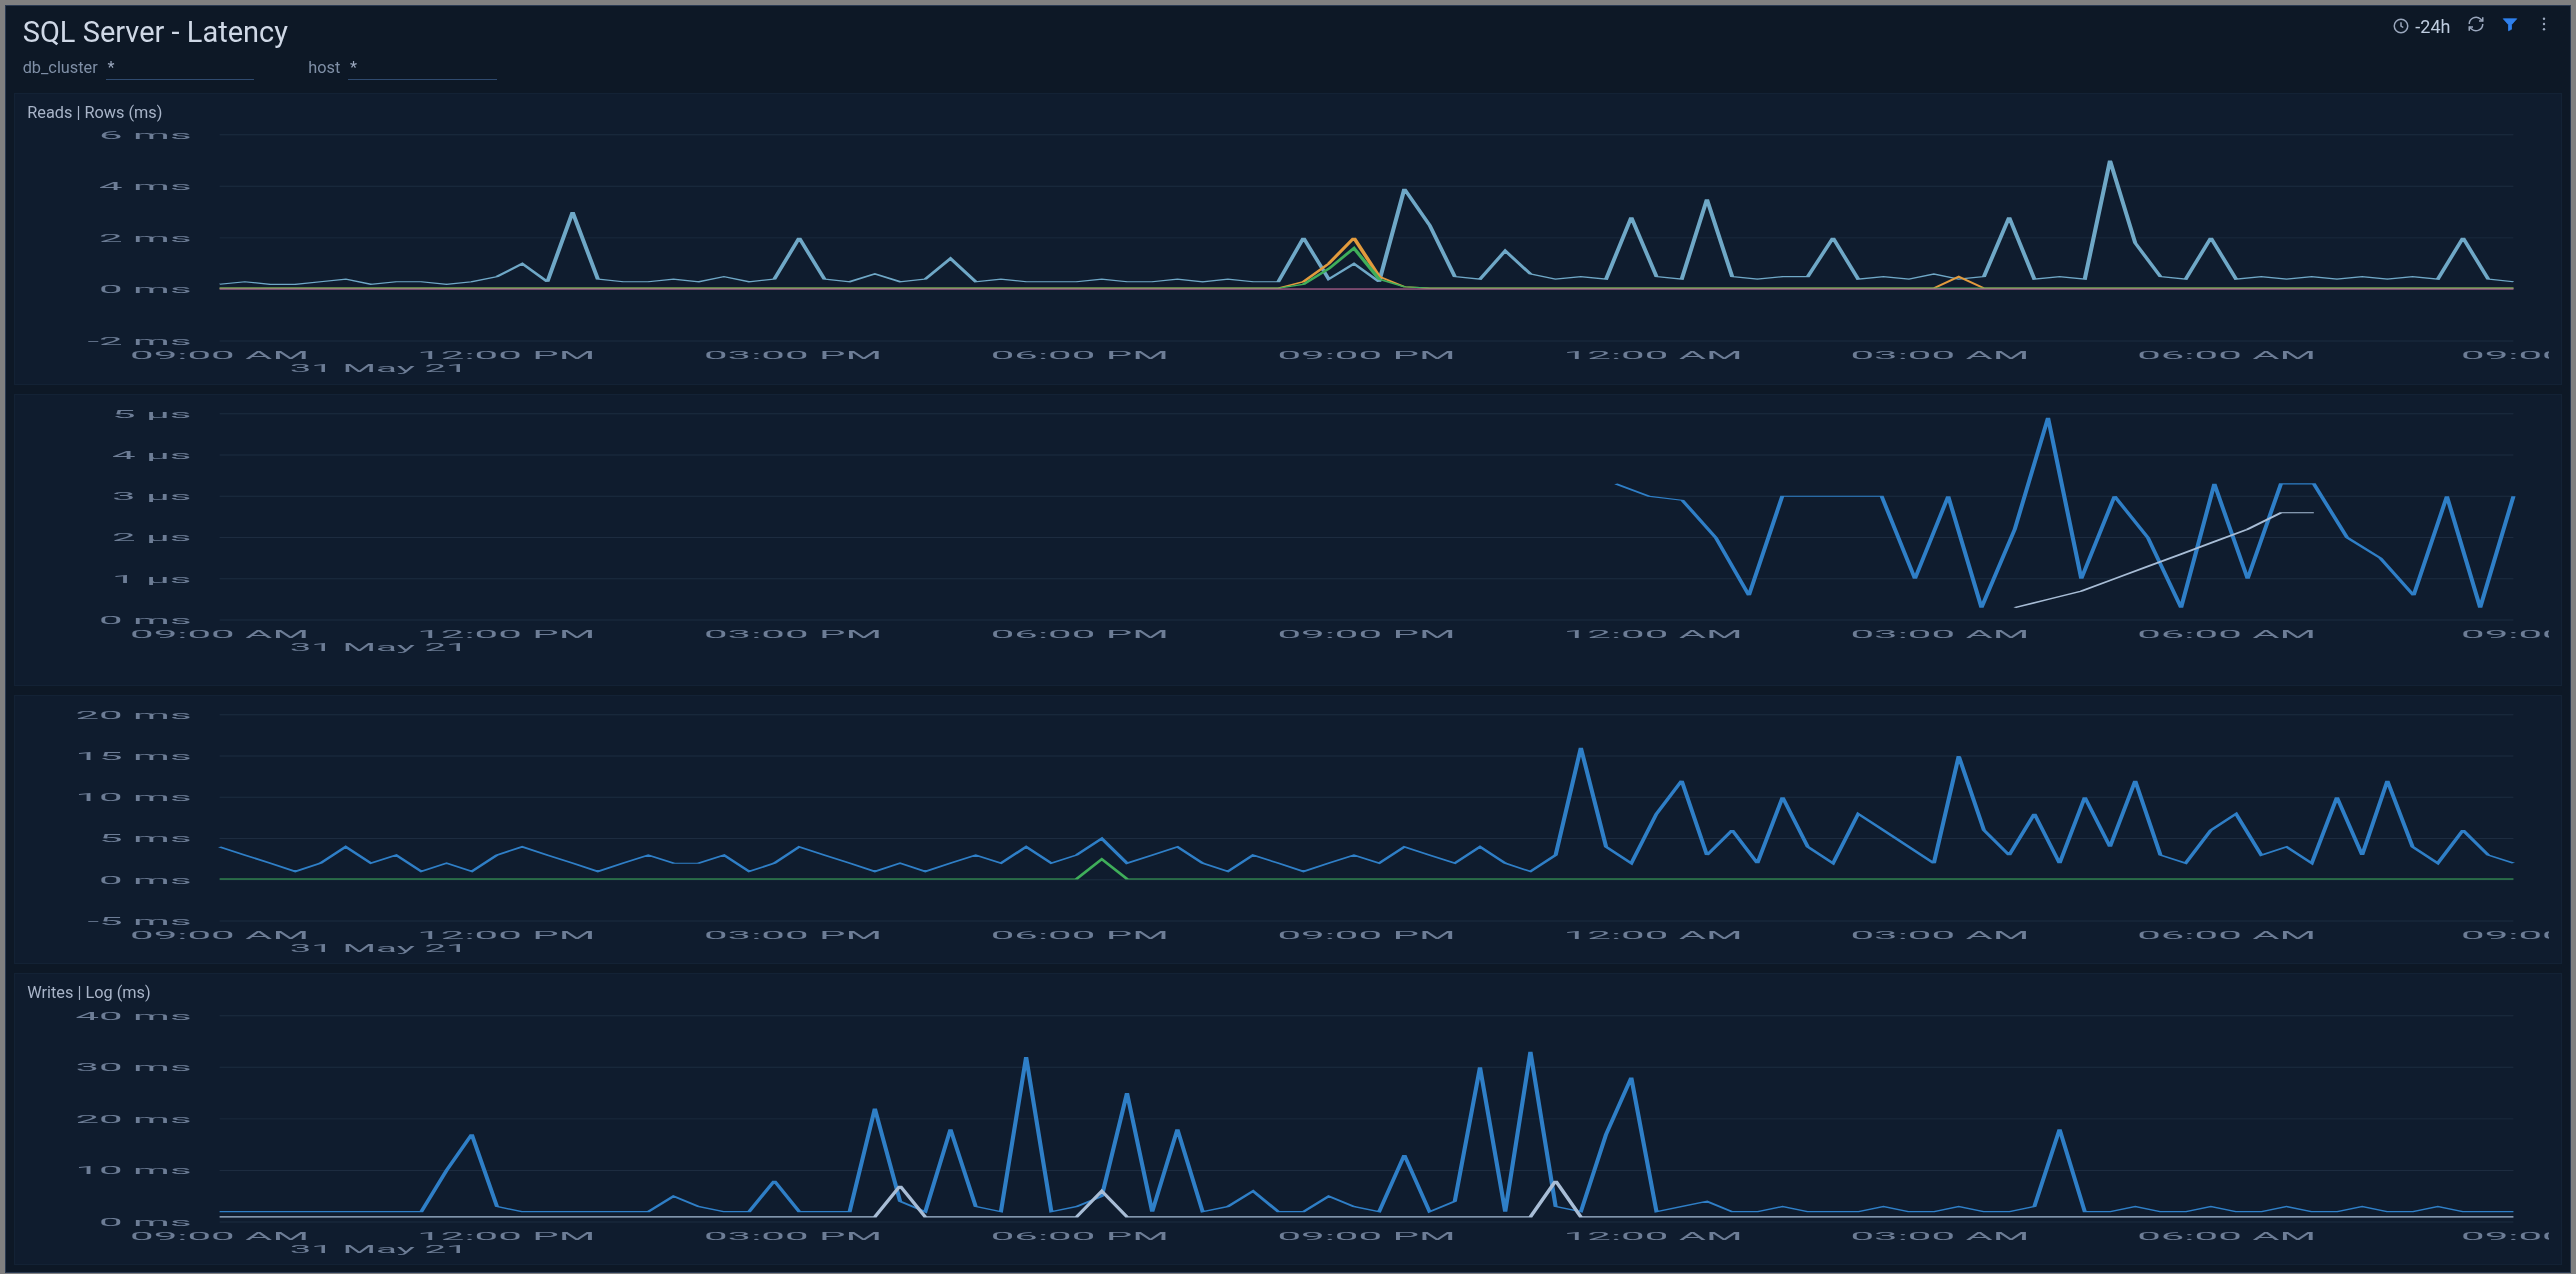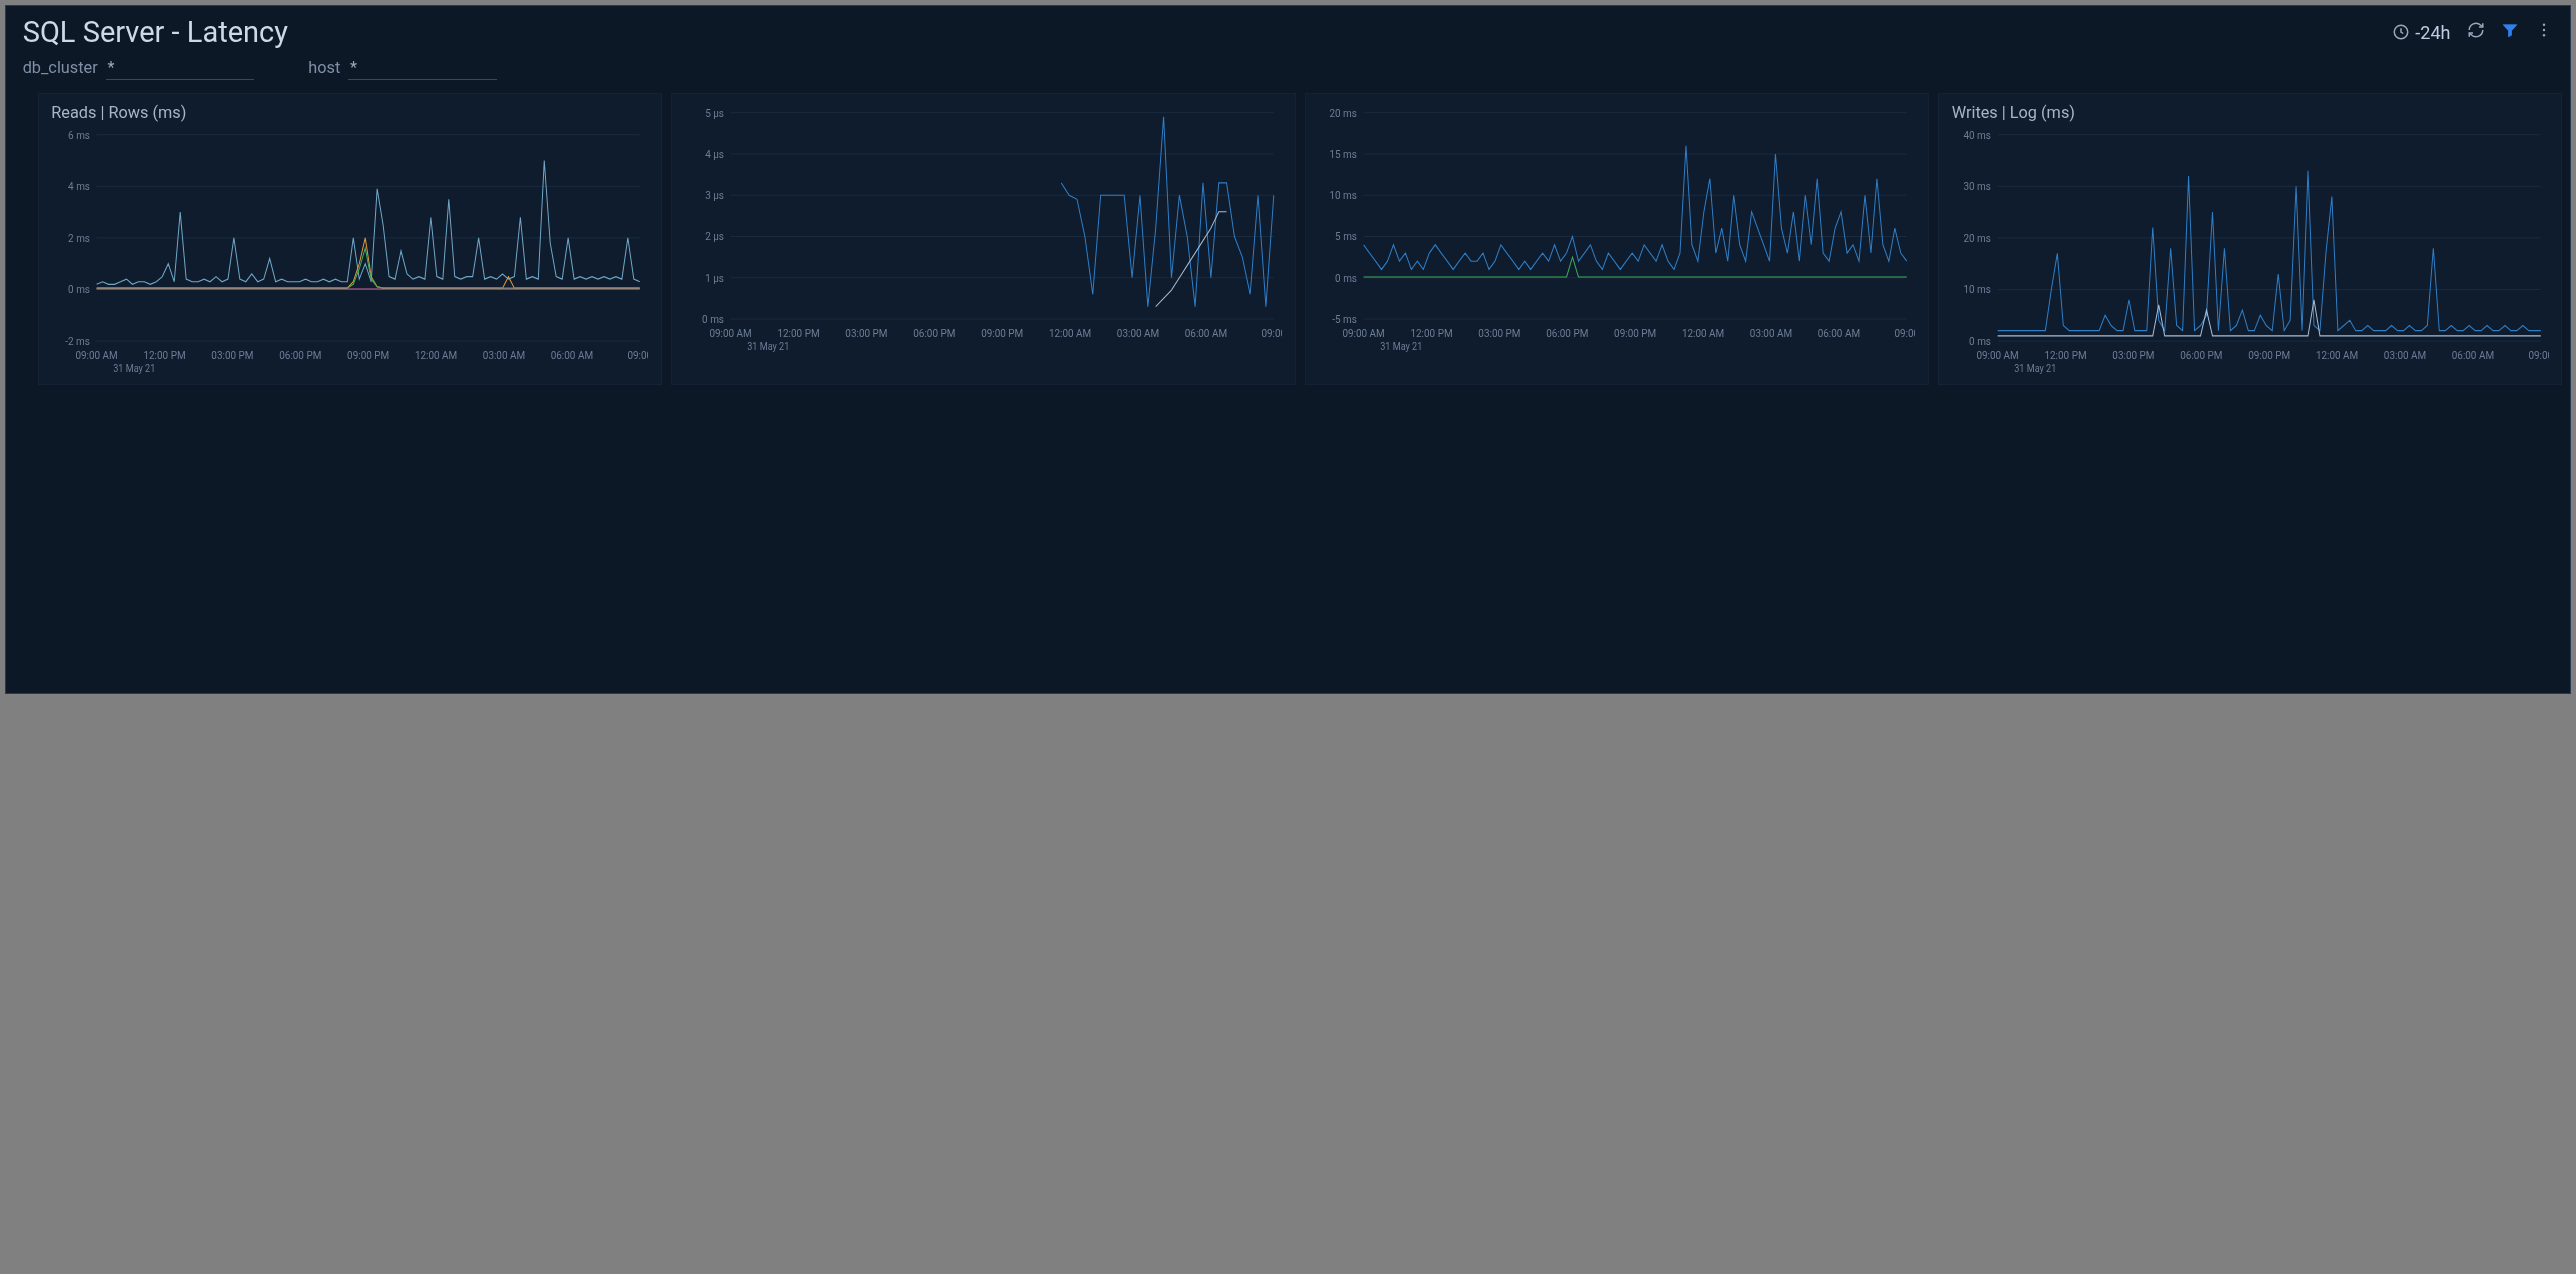--- a/index.html
+++ b/index.html
@@ -1,25 +1,25 @@
 <!DOCTYPE html>
 <html style="font-size:14.5px"><head>
 <meta charset="utf-8">
 <style>
   html,body{margin:0;padding:0;background:#808080;font-family:-apple-system,BlinkMacSystemFont,"Segoe UI",Roboto,Helvetica,Arial,sans-serif;color:#9aa7bd;}
   .frame{background:#0d1826;margin:5.4px;border:0.9px solid #2a3a52;}
-  .topbar{display:flex;align-items:center;justify-content:space-between;padding:9px 16.3px 5.4px 16.3px;}
+  .topbar{display:flex;align-items:flex-start;justify-content:space-between;padding:9px 16.3px 5.4px 16.3px;}
   .title{font-size:29px;font-weight:400;color:#cfd8e6;}
   .topicons{display:flex;align-items:center;gap:16.3px;color:#7f8fa6;}
   .topicons .tr{color:#bfcde0;font-size:18px;display:flex;align-items:center;gap:5.4px;}
   .ic{width:18px;height:18px;display:inline-block;}
   .filterbar{display:flex;gap:54px;padding:3.6px 16.3px 12.7px 16.3px;font-size:16.3px;color:#7f8fa6;align-items:flex-end;}
   .filt{display:flex;align-items:baseline;gap:8px;}
   .filt .val{color:#9aa7bd;border-bottom:0.9px solid #2f4a6e;min-width:145px;display:inline-block;padding:0 1.8px 1.8px 1.8px;}
-  .grid{display:grid;grid-template-columns:1fr 1fr 1fr 1fr;grid-template-rows:1fr 1fr;gap:9px;padding:0 7.2px 7.2px 7.2px;margin-left:24px;}
+  .grid{display:grid;grid-template-columns:1fr;grid-template-rows:1fr 1fr;gap:9px;padding:0 7.2px 7.2px 7.2px;}
   .panel{background:#0f1c2e;border:0.9px solid #132235;padding:9px 12.7px 5.4px 12.7px;position:relative;}
   .ptitle{font-size:16.3px;color:#a8b4c8;margin-bottom:3.6px;}
   .chartwrap{position:relative;height:253px;}
   svg.chart{width:100%;height:100%;display:block;}
   .gridline{stroke:#1d2c40;stroke-width:1;}
   .xlabel{fill:#6d7d96;font-size:12px;}
   .sub{fill:#6d7d96;font-size:11px;}
   .filter-active{color:#2f80ed;}
 </style>
 </head>

